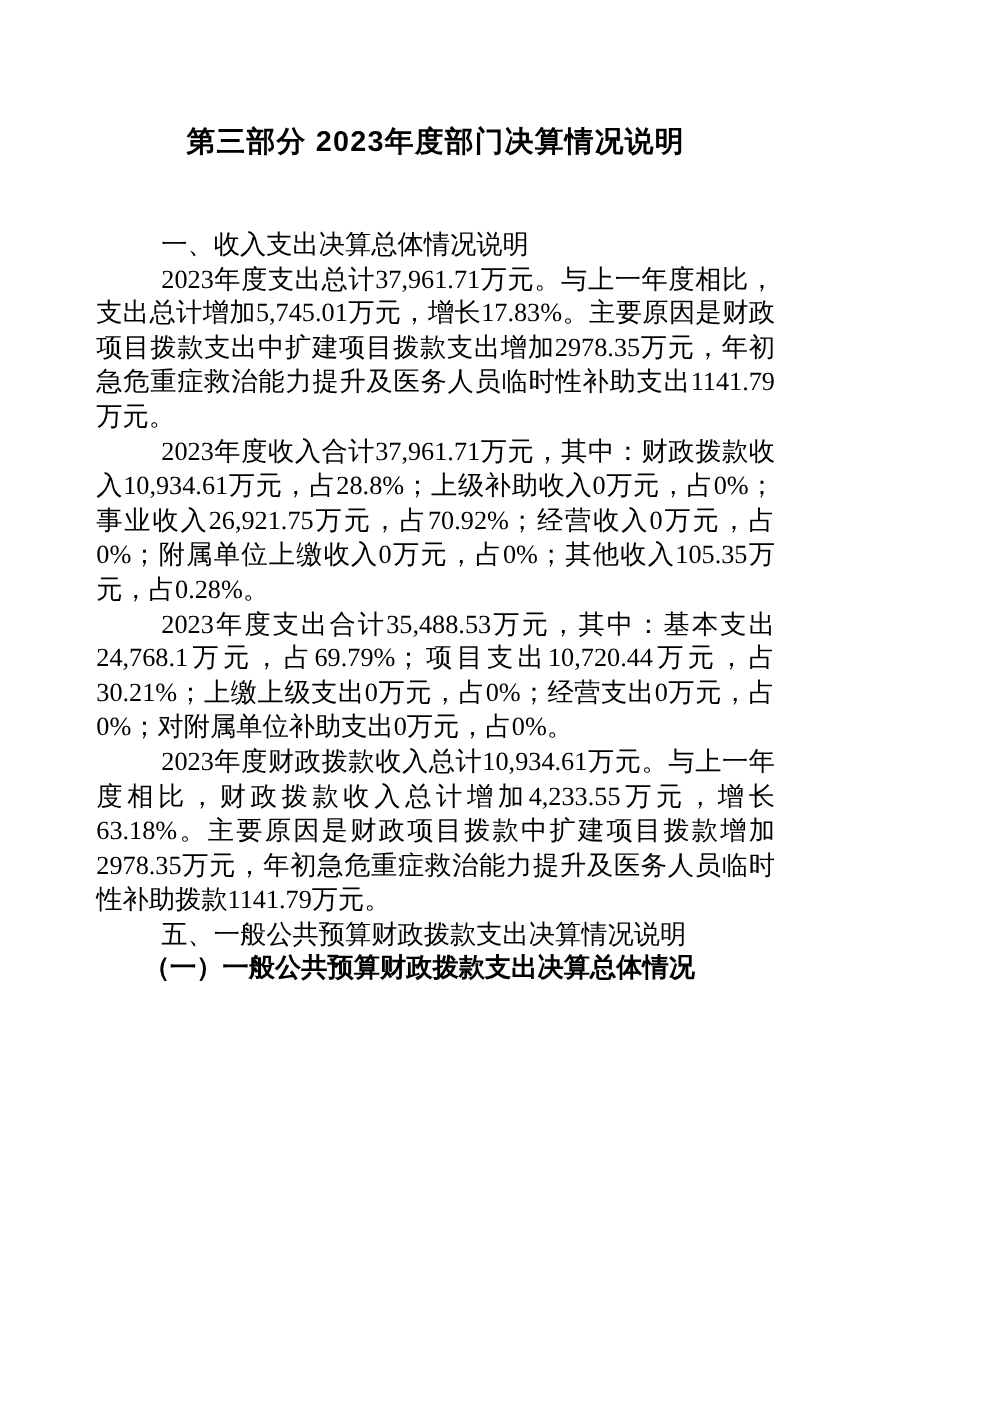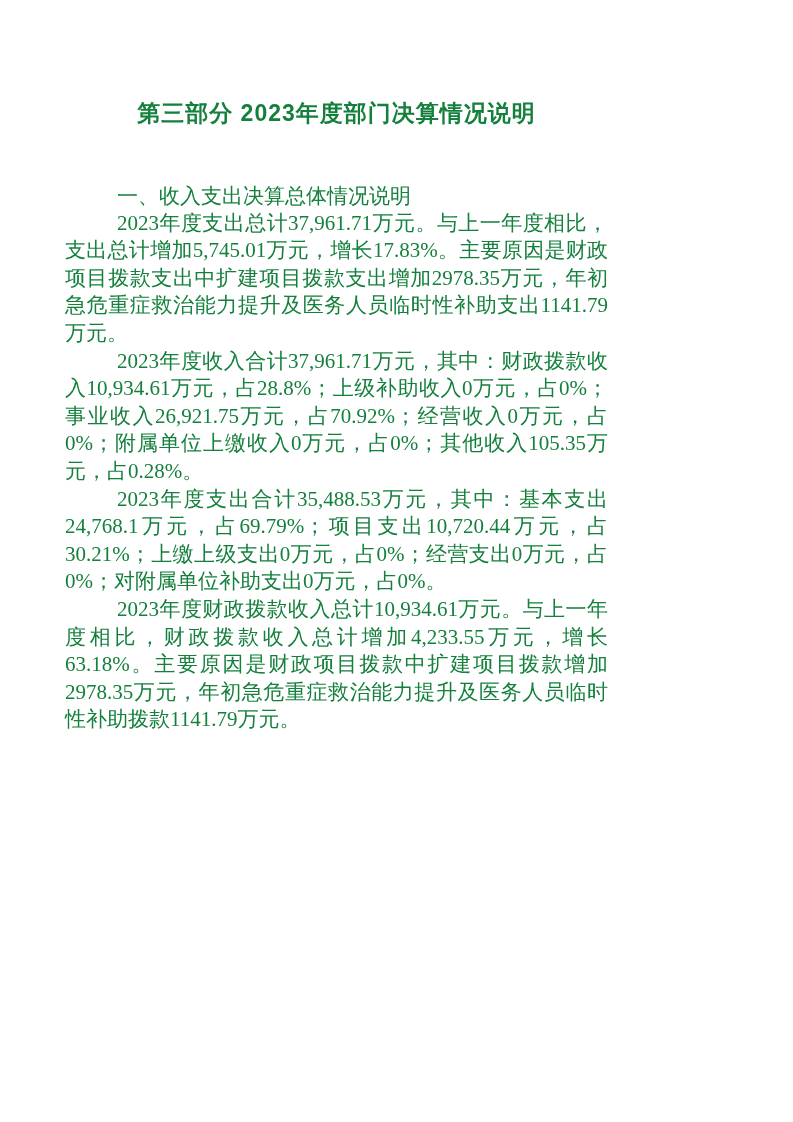--- a/index.html
+++ b/index.html
@@ -11,24 +11,25 @@
     width: 793px;
     height: 1122px;
     overflow: hidden;
   }
   .page {
     box-sizing: border-box;
     width: 674px;
     height: 1122px;
     padding: 100px 66px 0 65px;
     background: #ffffff;
-    color: #15803d;
+    color: #000000;
     font-family: "Liberation Serif", "DejaVu Serif", serif;
     font-size: 21px;
     line-height: 27.6px;
+    margin-left: 12px;
   }
   .doc-title {
     font-family: "Liberation Sans", "DejaVu Sans", sans-serif;
     font-weight: bold;
     font-size: 23px;
     line-height: 26px;
     text-align: center;
     letter-spacing: 1px;
     margin: 0 0 56px 0;
   }
@@ -77,14 +78,18 @@
   </div>
 
   <div class="section">
     <p class="para">2023年度支出合计35,488.53万元，其中：基本支出24,768.1万元，占69.79%；项目支出10,720.44万元，占30.21%；上缴上级支出0万元，占0%；经营支出0万元，占0%；对附属单位补助支出0万元，占0%。</p>
   </div>
 
   <div class="section">
     <p class="para">2023年度财政拨款收入总计10,934.61万元。与上一年度相比，财政拨款收入总计增加4,233.55万元，增长63.18%。主要原因是财政项目拨款中扩建项目拨款增加2978.35万元，年初急危重症救治能力提升及医务人员临时性补助拨款1141.79万元。</p>
   </div>
 
+  <div class="section">
+    <h2 class="heading">五、一般公共预算财政拨款支出决算情况说明</h2>
+    <h3 class="subheading">（一）一般公共预算财政拨款支出决算总体情况</h3>
+  </div>
 
 </div>
 
 </body></html>

